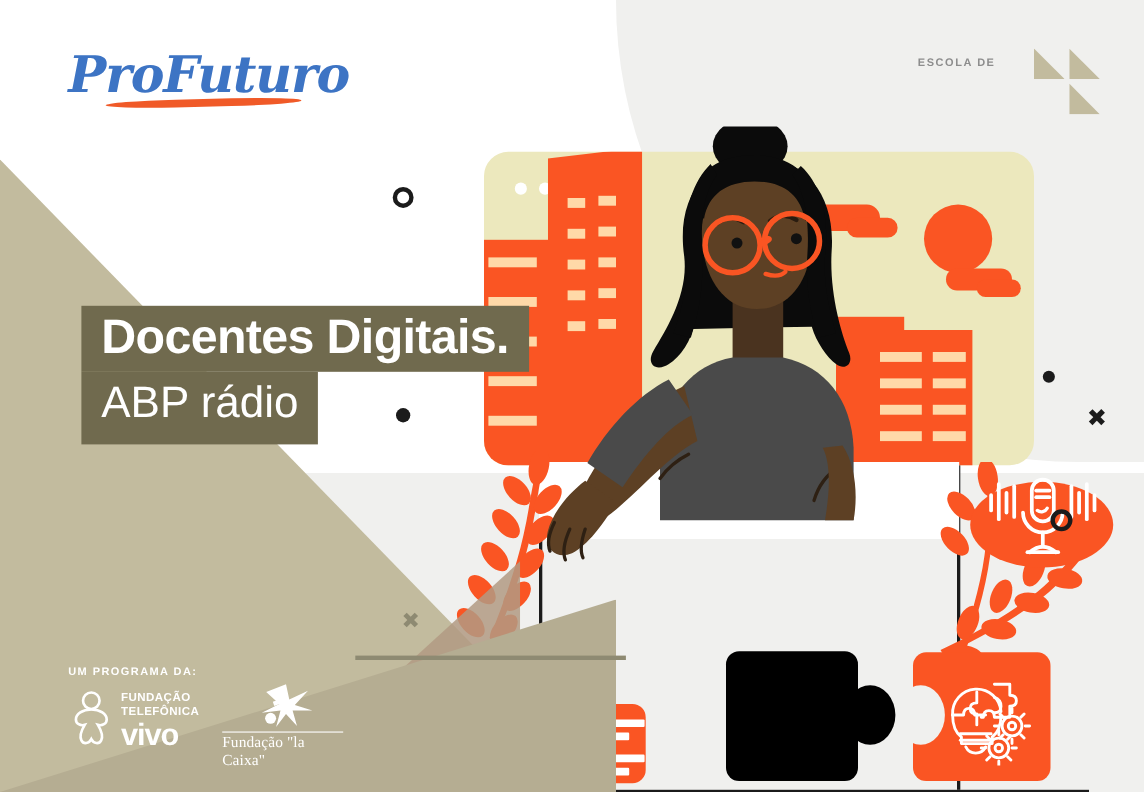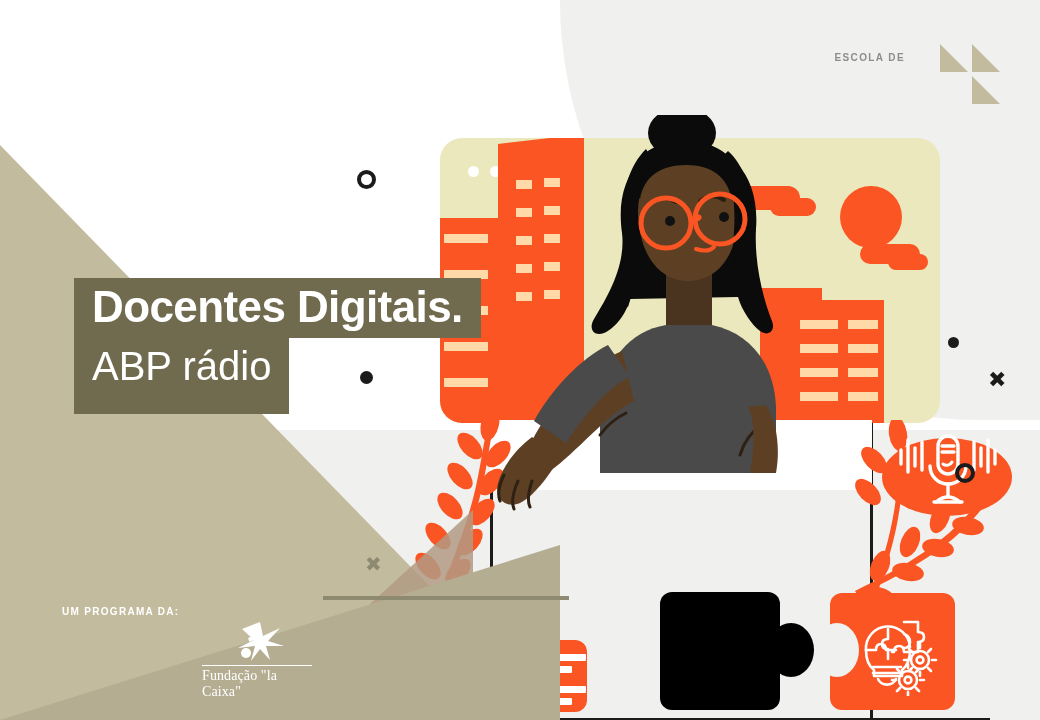--- a/index.html
+++ b/index.html
@@ -94,21 +94,21 @@
   .pin{position:absolute;right:38px;top:44px;width:62px;height:62px;}
   .pin i{position:absolute;width:28px;height:28px;background:#c2bb9e;display:block;}
   .pin .t1{left:0;top:0;clip-path:polygon(0 0,0 100%,100% 100%);}
   .pin .t2{left:32px;top:0;clip-path:polygon(0 0,0 100%,100% 100%);}
   .pin .t3{left:32px;top:32px;clip-path:polygon(0 0,0 100%,100% 100%);}
 
   
   .title-wrap{position:absolute;left:74px;top:278px;}
   .tbox{background:#706a4e;color:#fff;display:inline-block;padding:6px 18px 8px 18px;}
   .t-main{font-size:44px;font-weight:bold;letter-spacing:-.6px;line-height:46px;}
-  .t-sub{font-size:40px;font-weight:300;line-height:44px;padding-bottom:26px;}
+  .t-sub{font-size:40px;font-weight:300;line-height:44px;padding-bottom:16px;}
 
   
   .prog-label{position:absolute;left:62px;top:606px;font-size:10px;font-weight:bold;
      letter-spacing:1.3px;color:#ffffff;}
   .ft-logo{position:absolute;}
   .tf{left:62px;top:624px;width:125px;height:62px;}
   .tf .person{position:absolute;left:0;top:4px;width:42px;height:52px;}
   .tf .txt1{position:absolute;left:48px;top:4px;font-size:10.5px;font-weight:bold;color:#fff;letter-spacing:.4px;line-height:12.5px;}
   .tf .vivo{position:absolute;left:48px;top:30px;font-size:28px;font-weight:bold;color:#fff;letter-spacing:-1px;line-height:28px;}
   .lc{left:200px;top:620px;width:115px;height:66px;}
@@ -318,37 +318,54 @@
   <div class="mk fdot" style="left:948px;top:337px;width:11px;height:11px;"></div>
   <div class="mk ring" style="left:955px;top:463px;width:12px;height:12px;"></div>
   <div class="mk xmk" style="left:988px;top:367px;font-size:22px;">✖</div>
 
   <div class="tri-khaki-big"></div>
   <div class="tri-khaki-shade"></div>
   <div class="tri-khaki-dark"></div>
   <div class="khaki-line"></div>
   <div class="mk xmk-khaki" style="left:365px;top:552px;font-size:20px;">✖</div>
 
+  <div class="logo-pf">
+    <div class="word">ProFuturo</div>
+    <div class="swoosh"></div>
+  </div>
 
   <div class="ecd">
     <div class="sm">ESCOLA DE</div>
   </div>
   <div class="pin">
     <i class="t1"></i>
     <i class="t2"></i>
     <i class="t3"></i>
   </div>
 
   <div class="title-wrap">
     <div><span class="tbox t-main">Docentes Digitais.</span></div>
     <div><span class="tbox t-sub">ABP rádio</span></div>
   </div>
 
   <div class="prog-label">UM PROGRAMA DA:</div>
 
+  <div class="ft-logo tf">
+    <svg class="person" viewBox="0 0 42 52">
+      <g fill="none" stroke="#fff" stroke-width="2.4">
+        <circle cx="21" cy="9" r="7.5"></circle>
+        <path d="M21 17 C13 17 7 21 7 26 C7 30 11 32 15 31 C12 36 10 41 12 45 C14 49 19 48 21 44 C23 48 28 49 30 45 C32 41 30 36 27 31 C31 32 35 30 35 26 C35 21 29 17 21 17 Z"></path>
+      </g>
+    </svg>
+    <div class="txt1">
+      <div>FUNDAÇÃO</div>
+      <div>TELEFÔNICA</div>
+    </div>
+    <div class="vivo">vivo</div>
+  </div>
 
   <div class="ft-logo lc">
     <svg class="star" viewBox="0 0 56 42">
       <g fill="#fff">
         <path d="M30 2 L33 16 L50 8 L38 21 L54 26 L36 26 L40 40 L30 29 L21 41 L25 26 L8 28 L24 20 L12 9 Z"></path>
         <circle cx="16" cy="33" r="5"></circle>
         <rect x="18" y="18" width="7" height="4" transform="rotate(-20 18 18)"></rect>
       </g>
     </svg>
     <div class="rule"></div>

